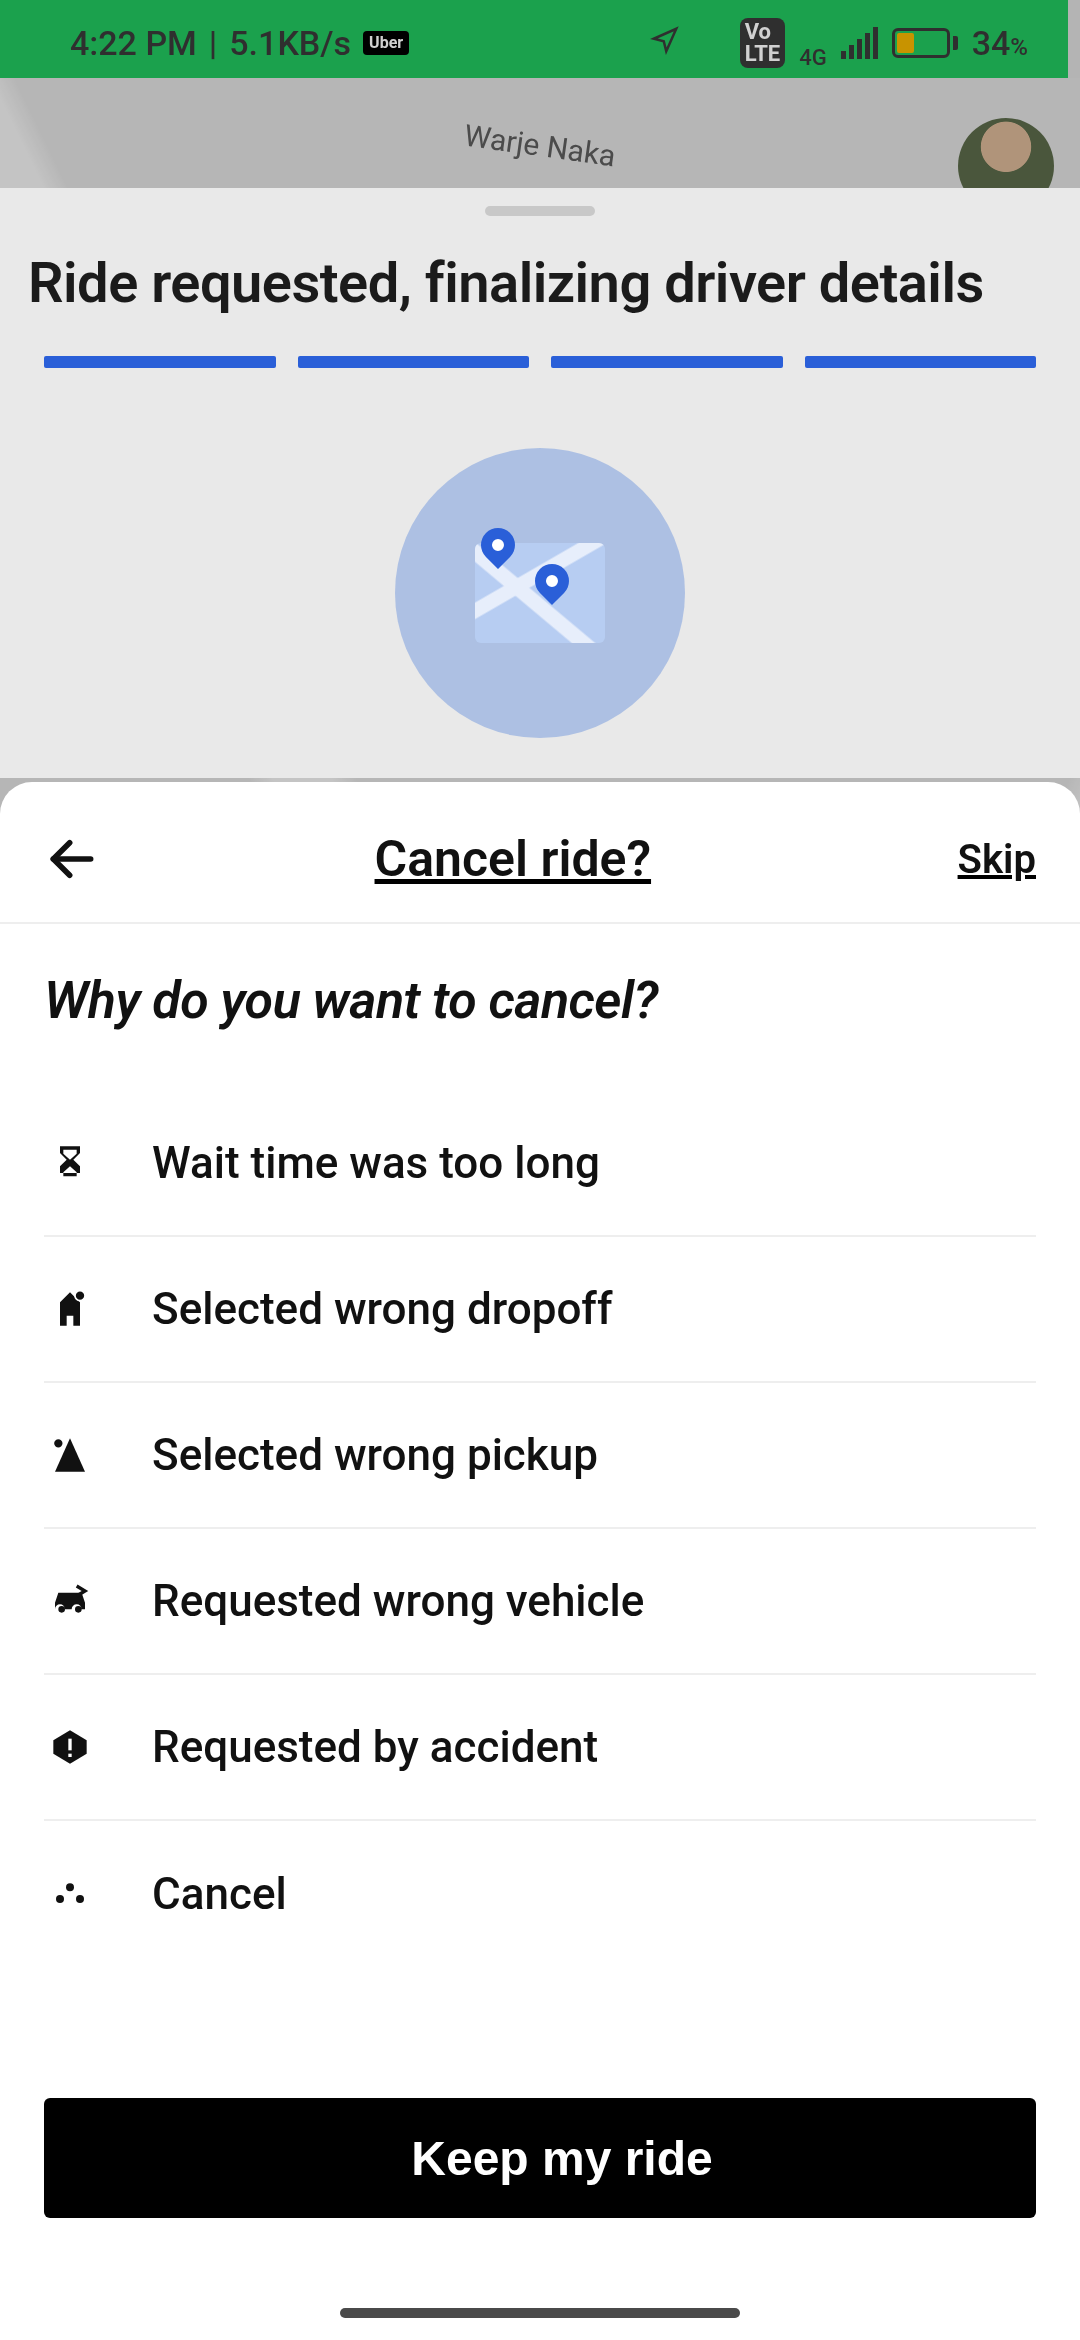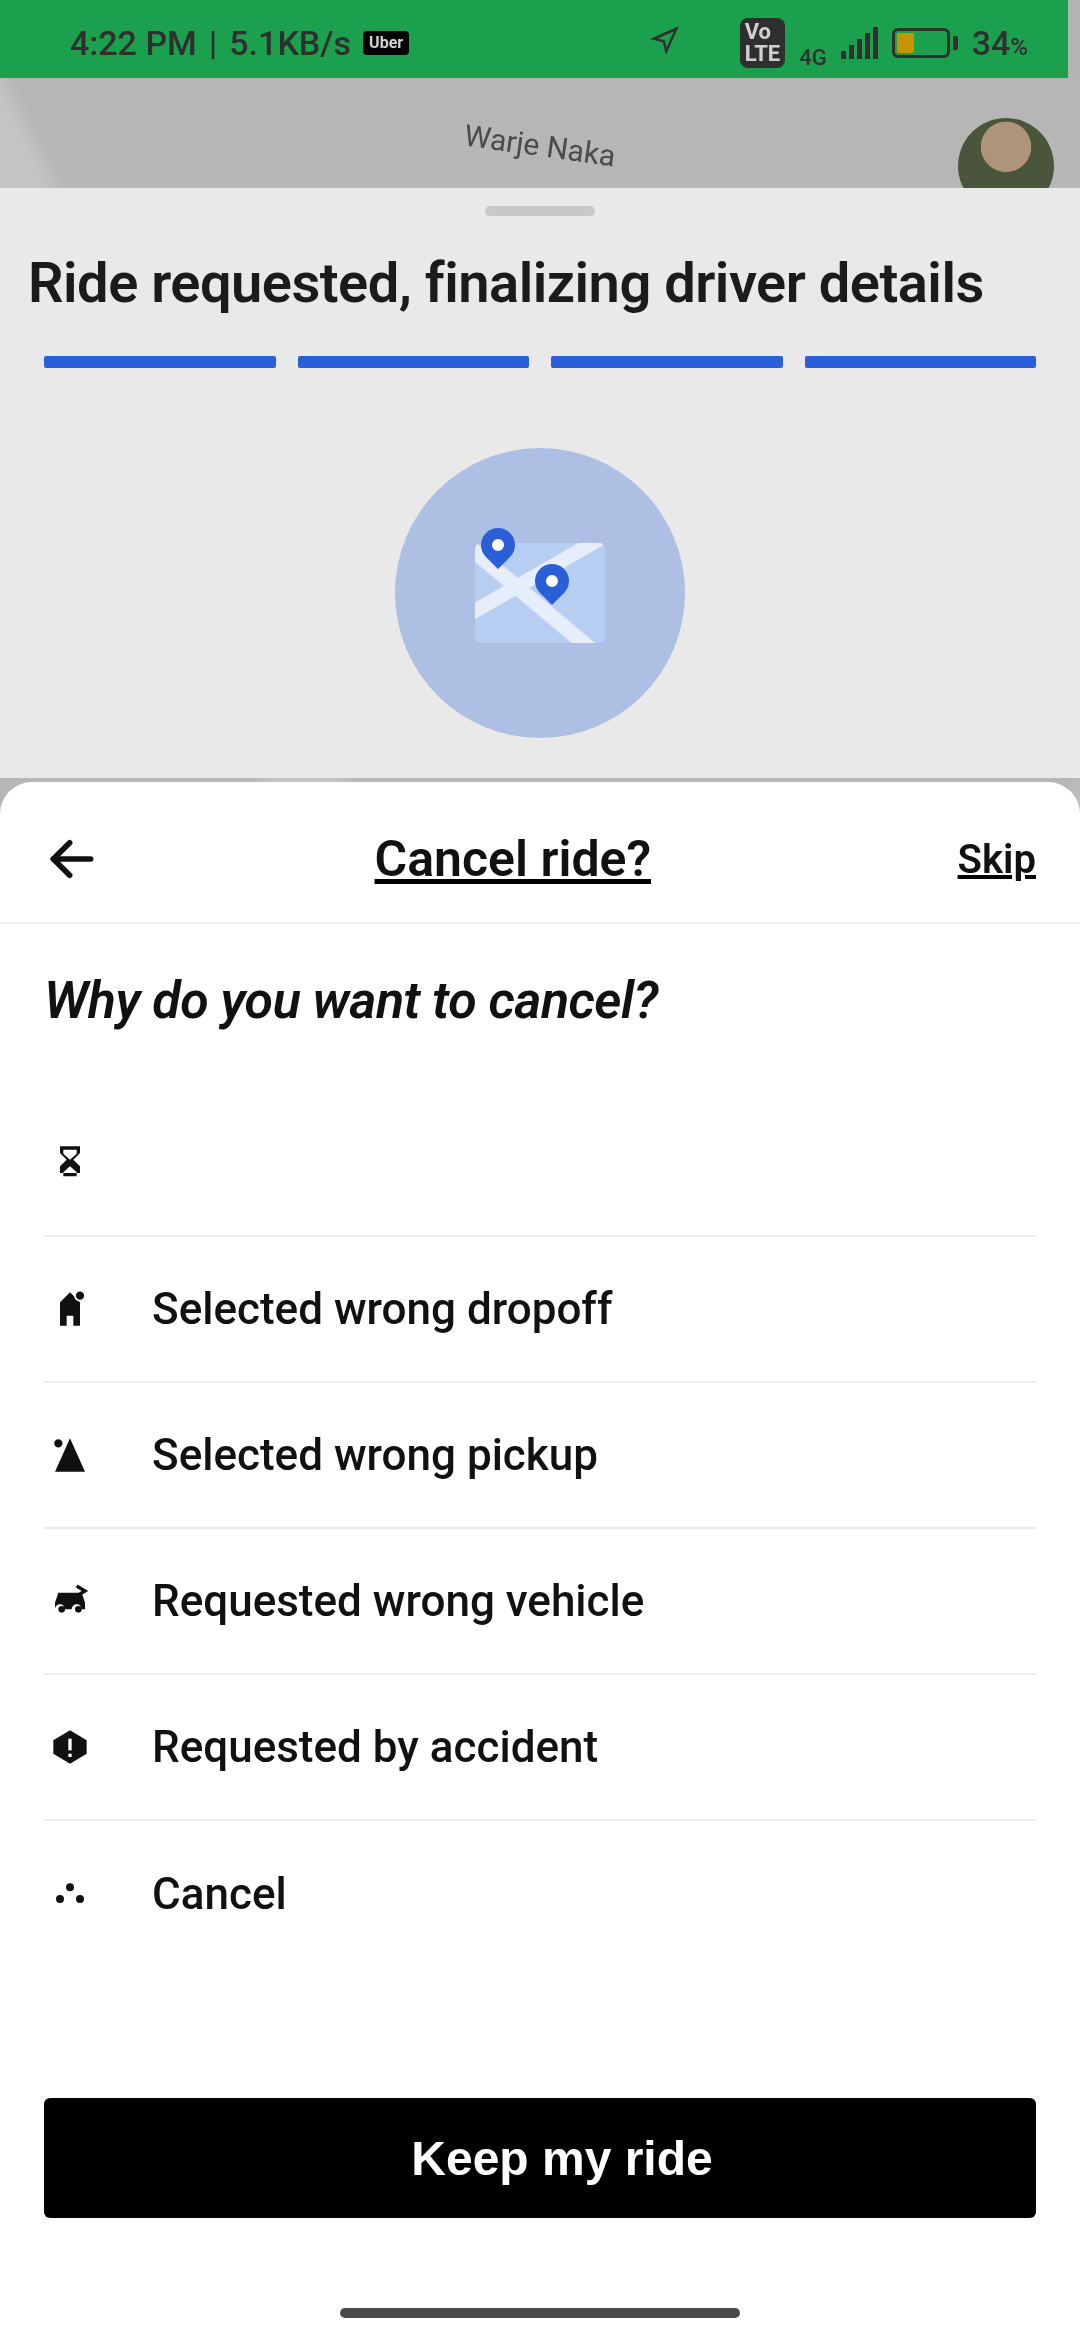--- a/index.html
+++ b/index.html
@@ -173,20 +173,21 @@
 
   <div class="modal-body">
     <div class="question">Why do you want to cancel?</div>
 
     <div class="reason-row">
       <span class="reason-icon">
         <svg width="40" height="40" viewBox="0 0 24 24" fill="#111">
             <path d="M6 2h12v4l-4 4 4 4v4H6v-4l4-4-4-4V2zm2 2v2.5L12 10l4-3.5V4H8zm0 16h8v-2.5L12 14l-4 3.5V20z"></path>
           </svg>
       </span>
+      <span class="reason-label">Wait time was too long</span>
     </div>
 
     <div class="reason-row">
       <span class="reason-icon">
         <svg width="40" height="40" viewBox="0 0 24 24" fill="#111">
             <path d="M6 22V8l6-6 6 6v14h-4v-6h-4v6H6z"></path>
             <circle cx="18" cy="4" r="3" fill="#111" stroke="#fff" stroke-width="1"></circle>
           </svg>
       </span>
       <span class="reason-label">Selected wrong dropoff</span>

